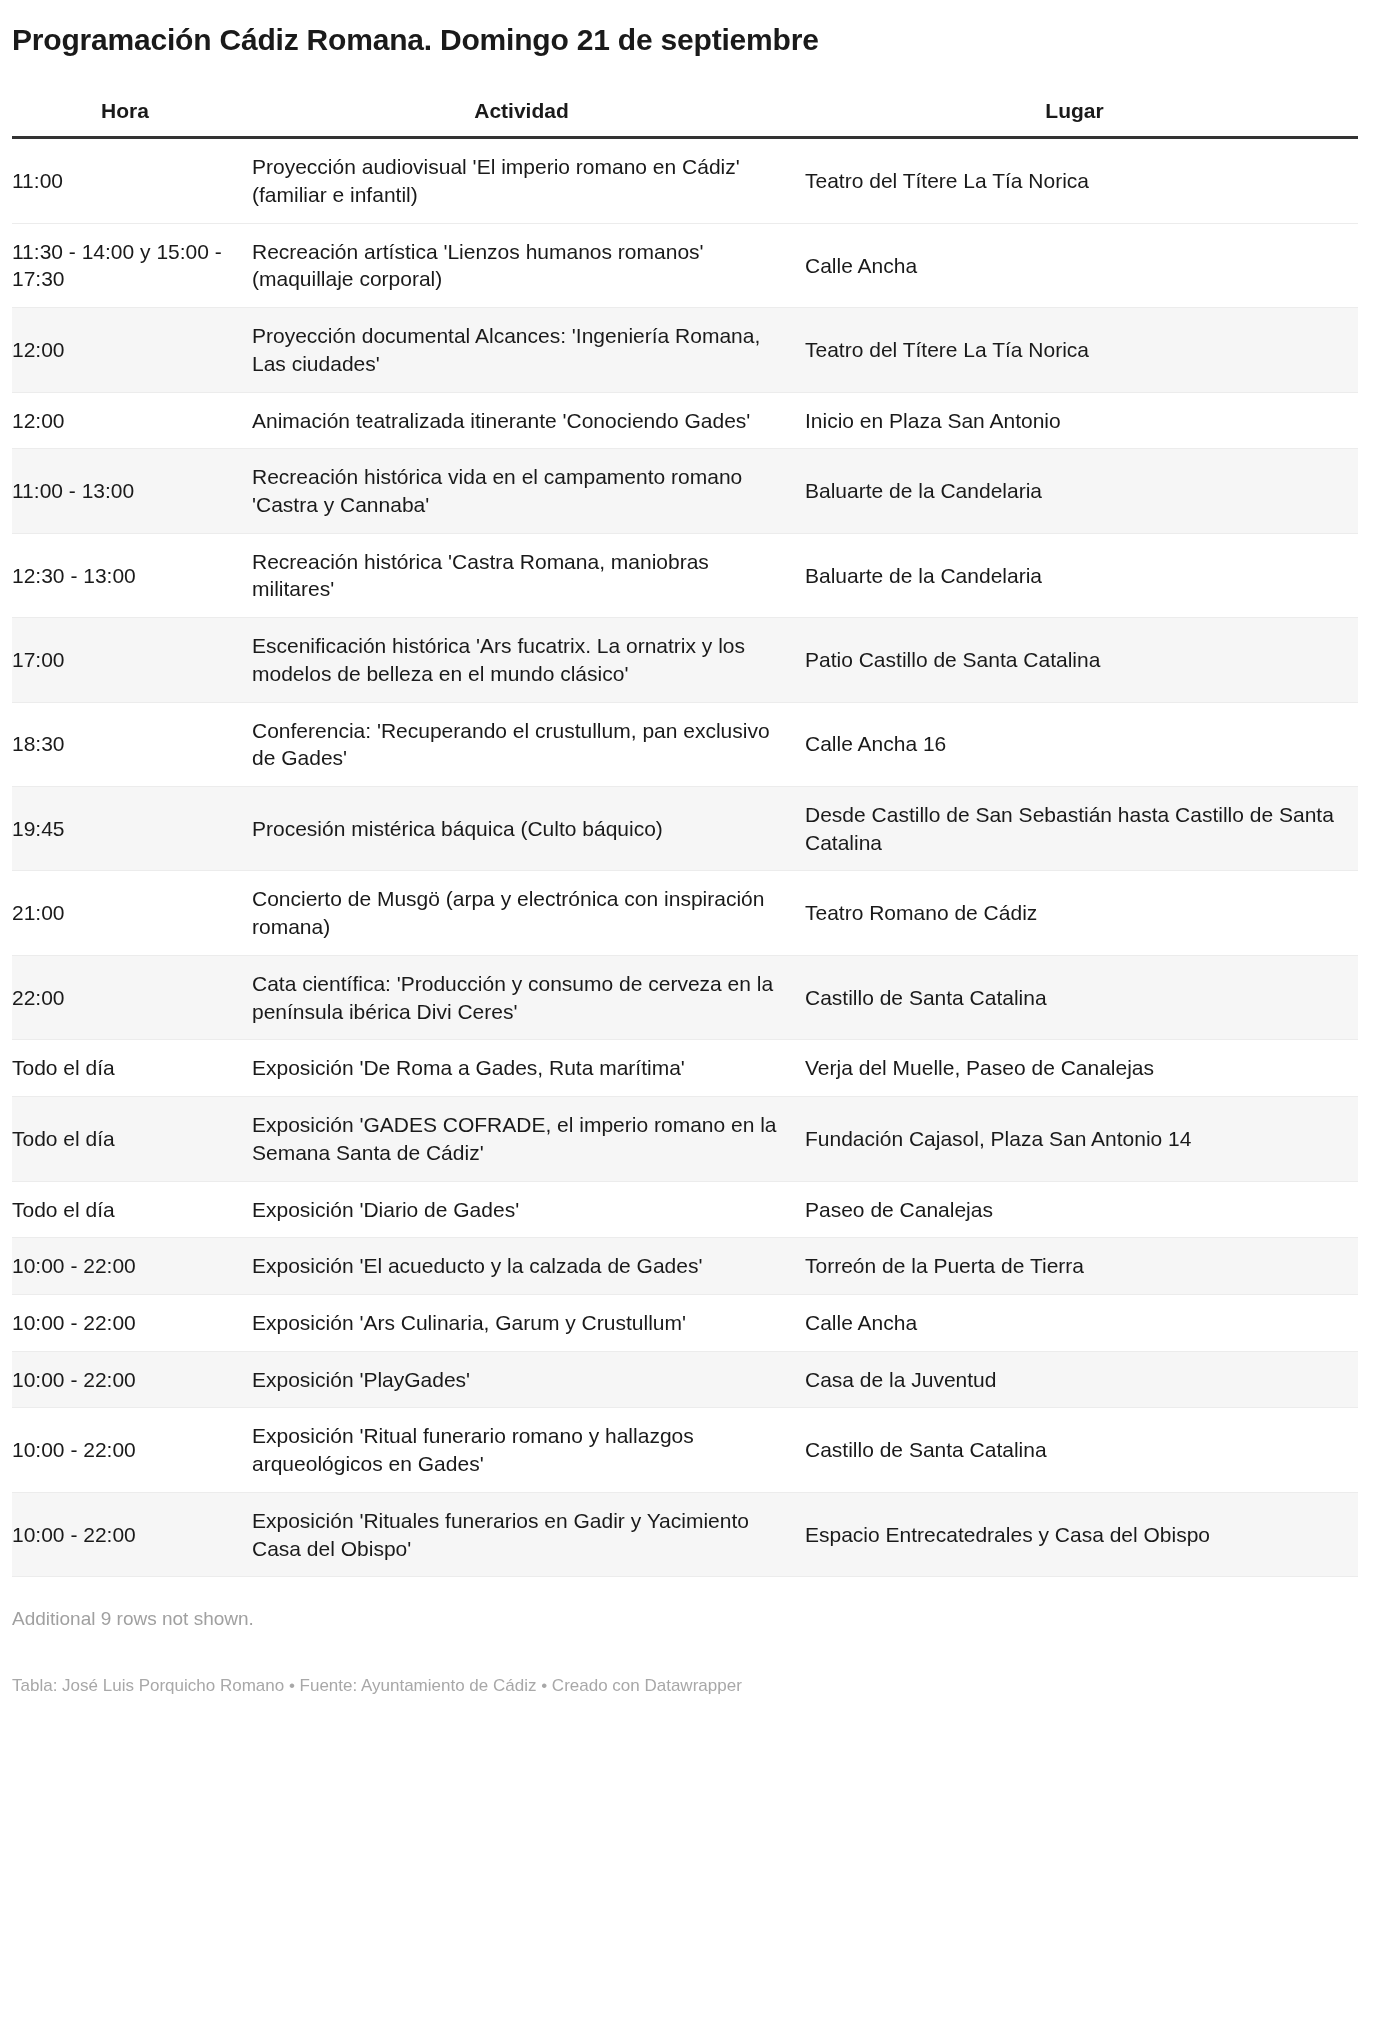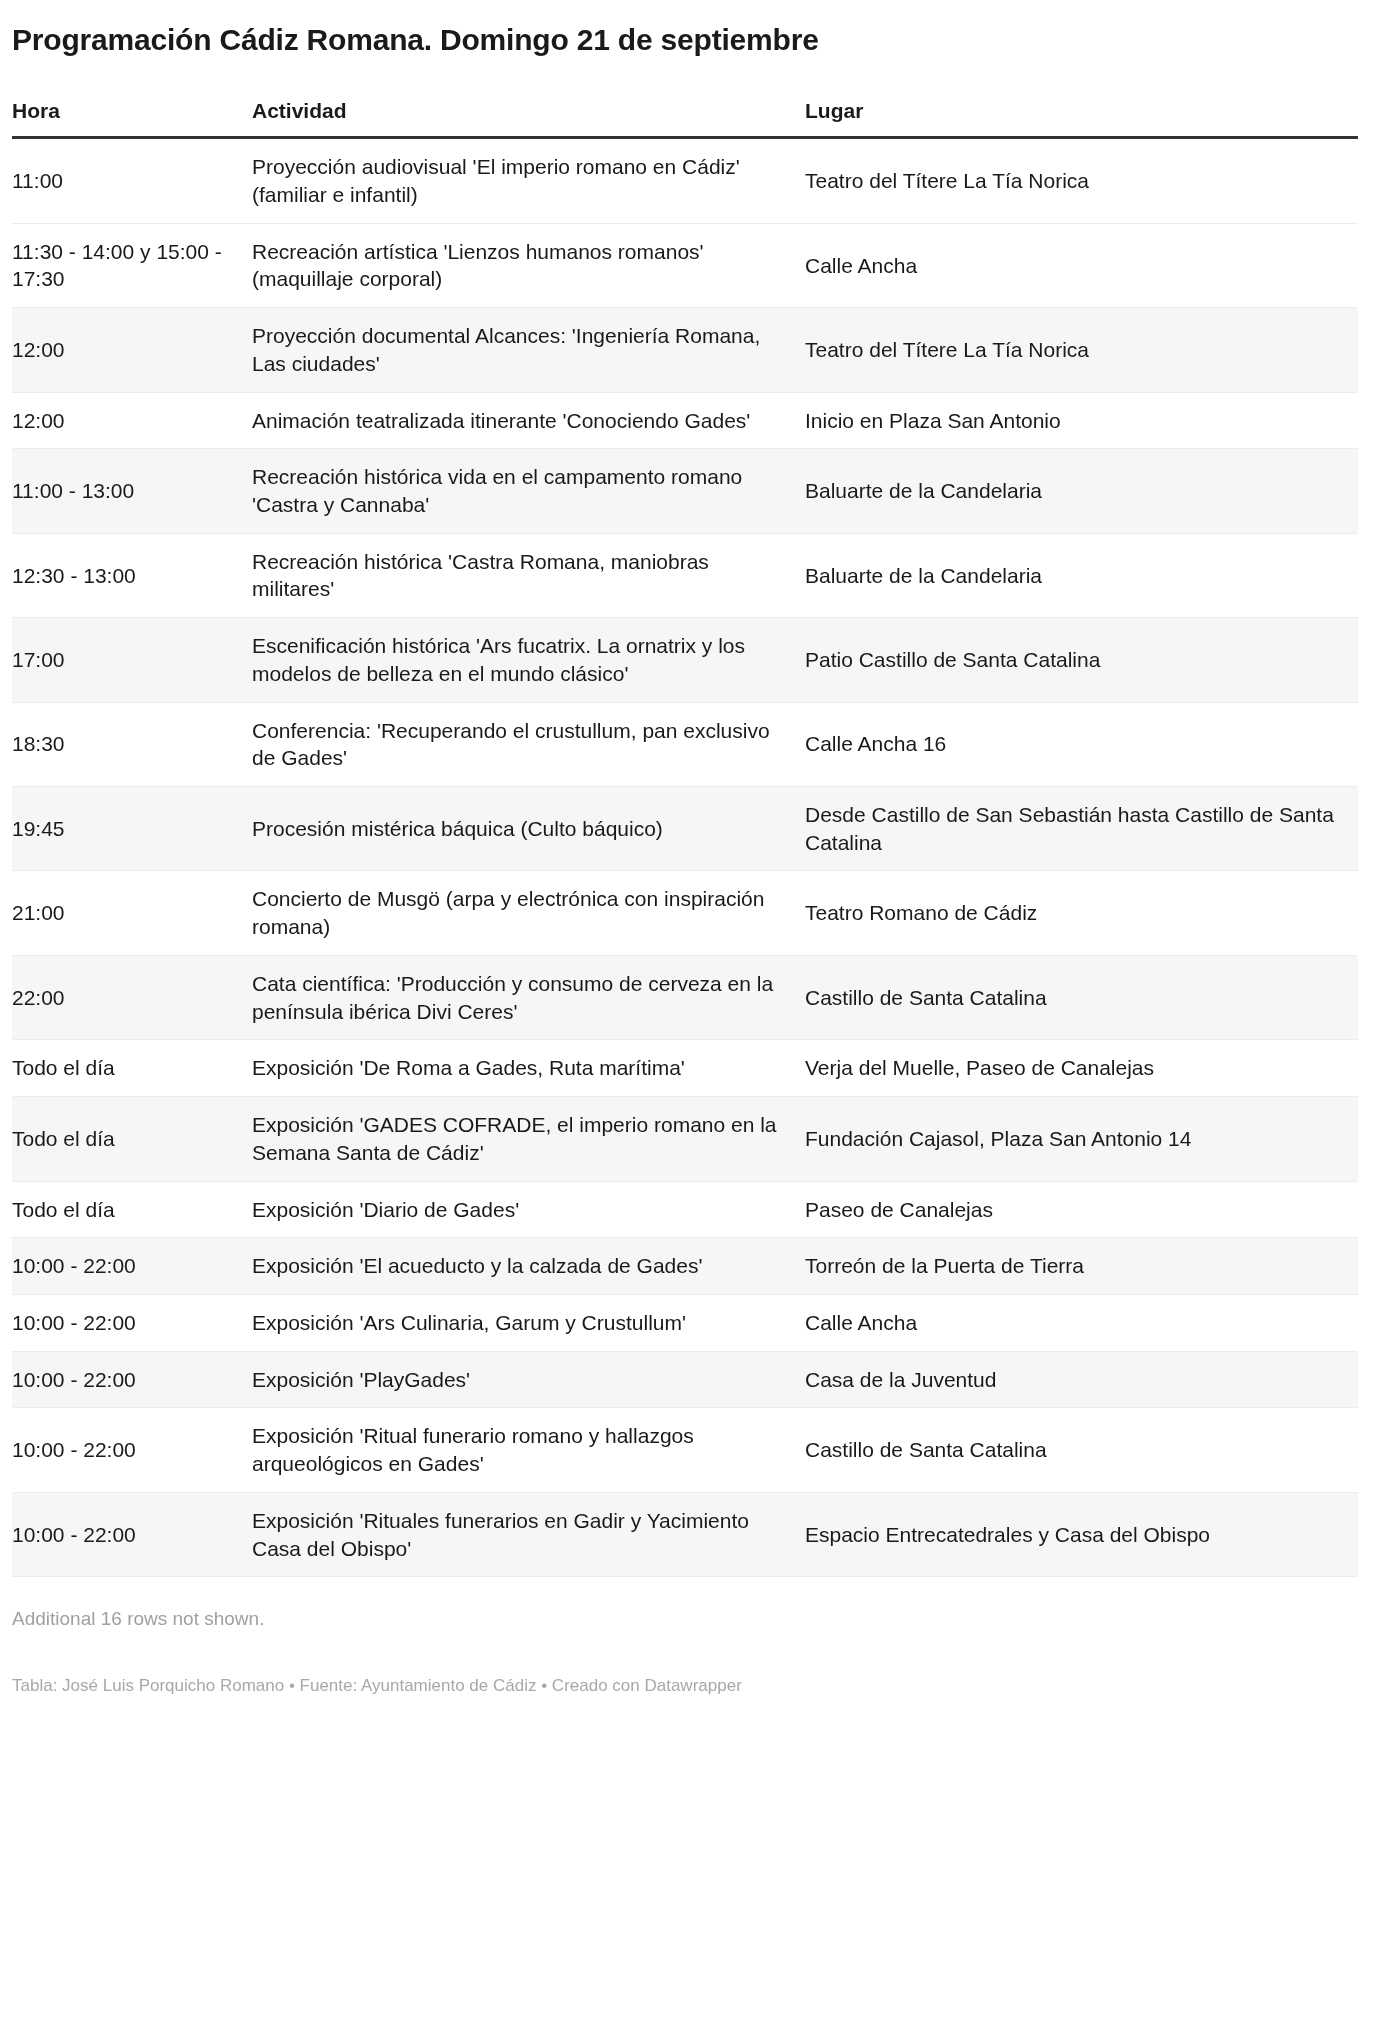--- a/index.html
+++ b/index.html
@@ -34,21 +34,21 @@
     border-collapse: collapse;
     table-layout: fixed;
     margin-top: 40px;
     font-size: 21px;
   }
   table.dw-table col.c-hora   { width: 240px; }
   table.dw-table col.c-act    { width: 553px; }
   table.dw-table col.c-lugar  { width: 553px; }
 
   thead th {
-    text-align: left;
+    text-align: center;
     font-size: 21px;
     font-weight: 700;
     color: #1a1a1a;
     padding: 0 14px 12px 0;
     border-bottom: 3px solid #333333;
     vertical-align: bottom;
     line-height: 1.25;
   }
   thead th.th-hora  { padding-left: 0; }
   thead th.th-act   { padding-left: 0; }
@@ -197,17 +197,17 @@
           <td class="cell-lugar">Castillo de Santa Catalina</td>
         </tr>
         <tr class="odd">
           <td class="cell-hora">10:00 - 22:00</td>
           <td class="cell-act">Exposición 'Rituales funerarios en Gadir y Yacimiento Casa del Obispo'</td>
           <td class="cell-lugar">Espacio Entrecatedrales y Casa del Obispo</td>
         </tr>
       </tbody>
   </table>
 
-  <div class="notice">Additional 16 rows not shown.</div>
+  <div class="notice">Additional 9 rows not shown.</div>
 
   <div class="footer">Tabla: José Luis Porquicho Romano • Fuente: Ayuntamiento de Cádiz • Creado con Datawrapper</div>
 
 </div>
 
 </body></html>

